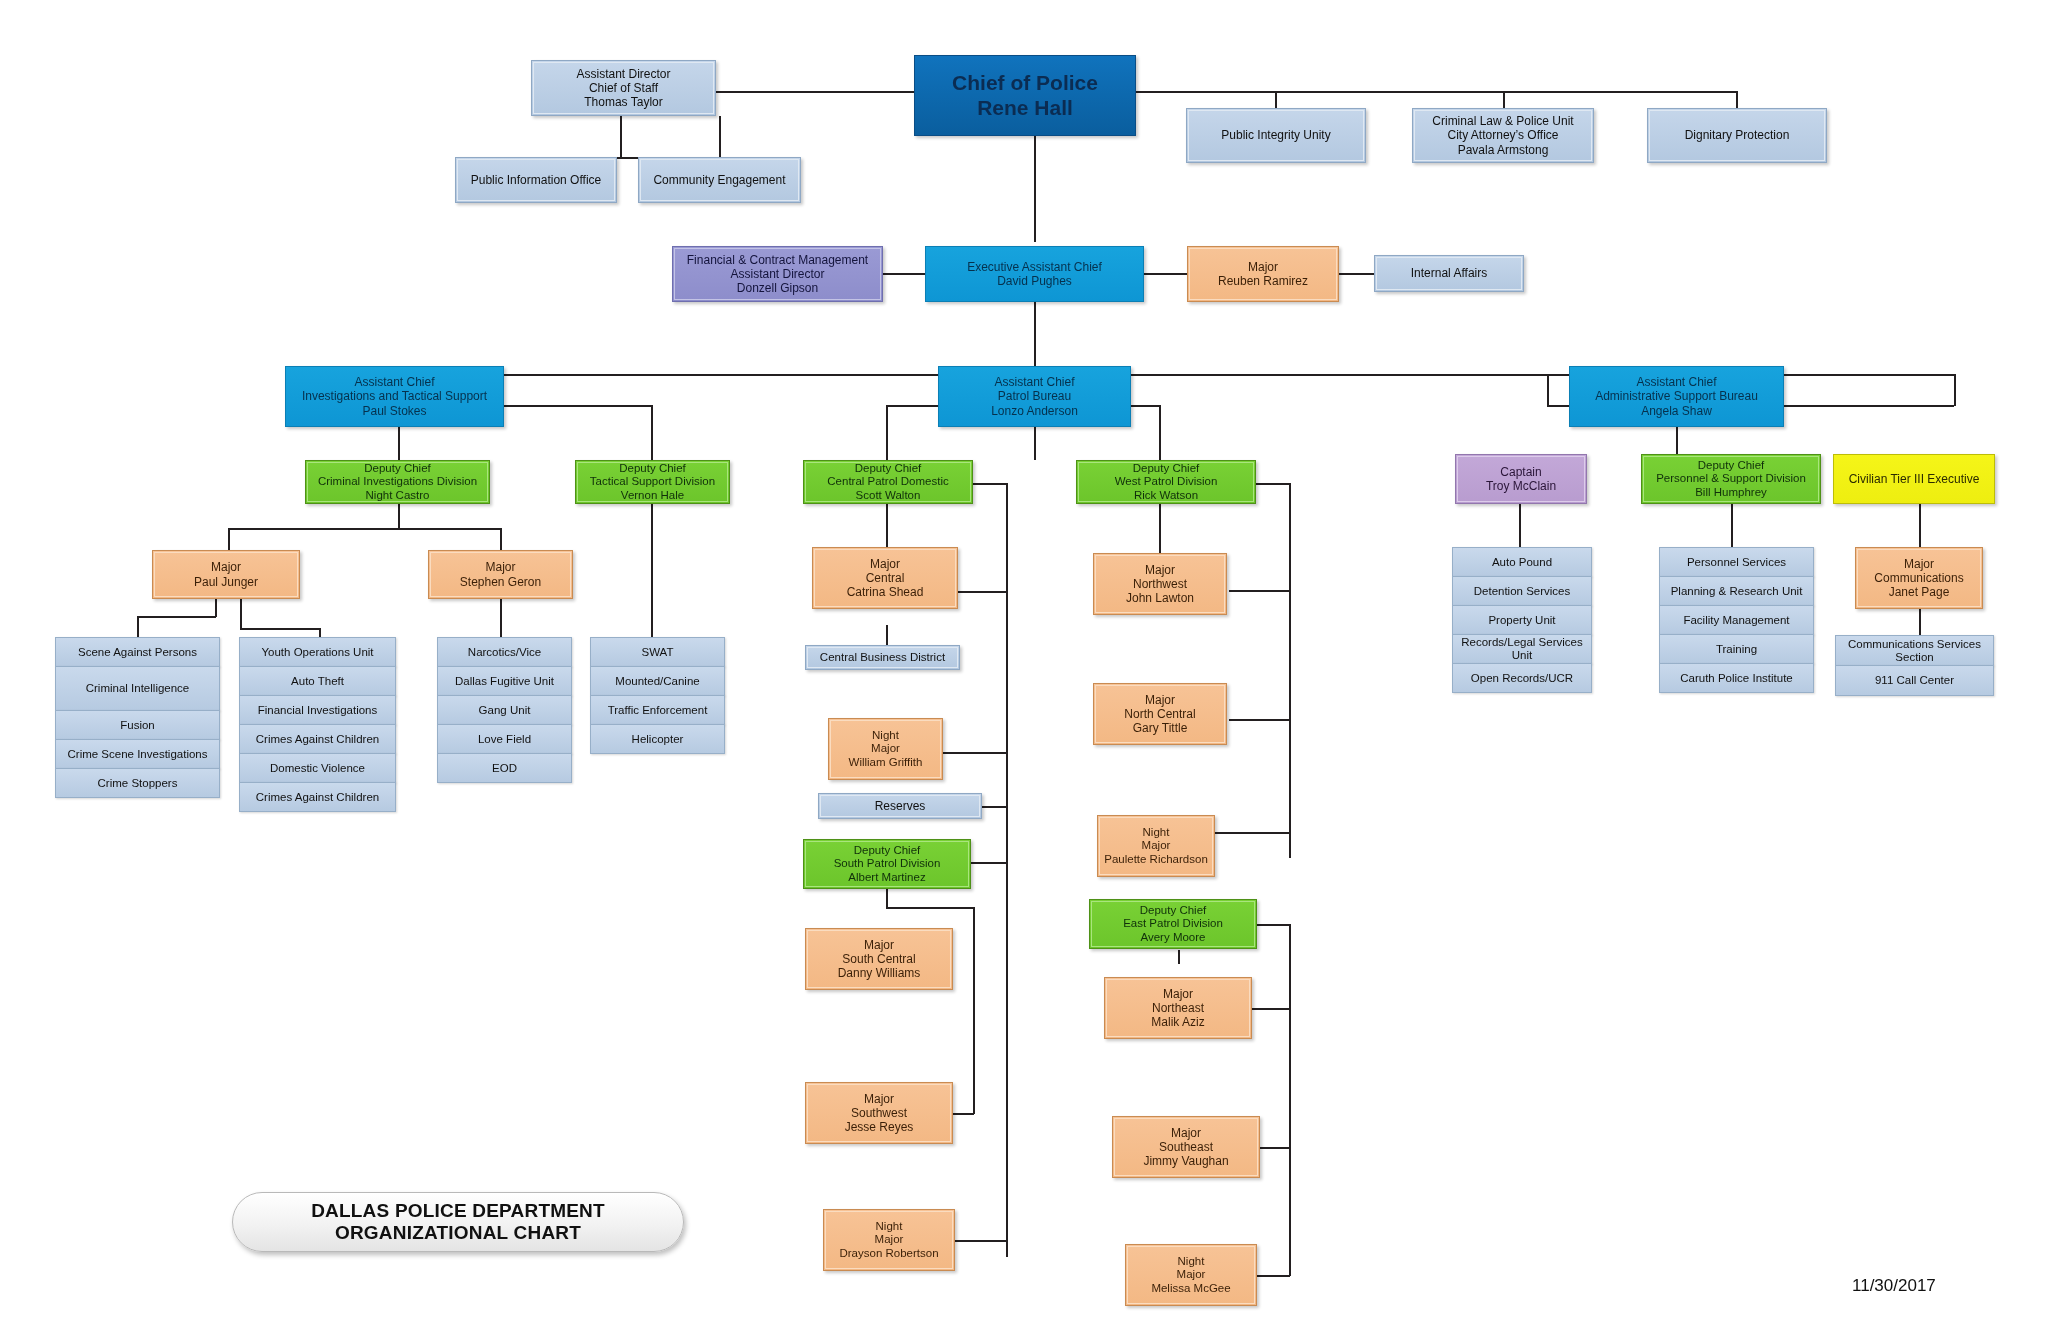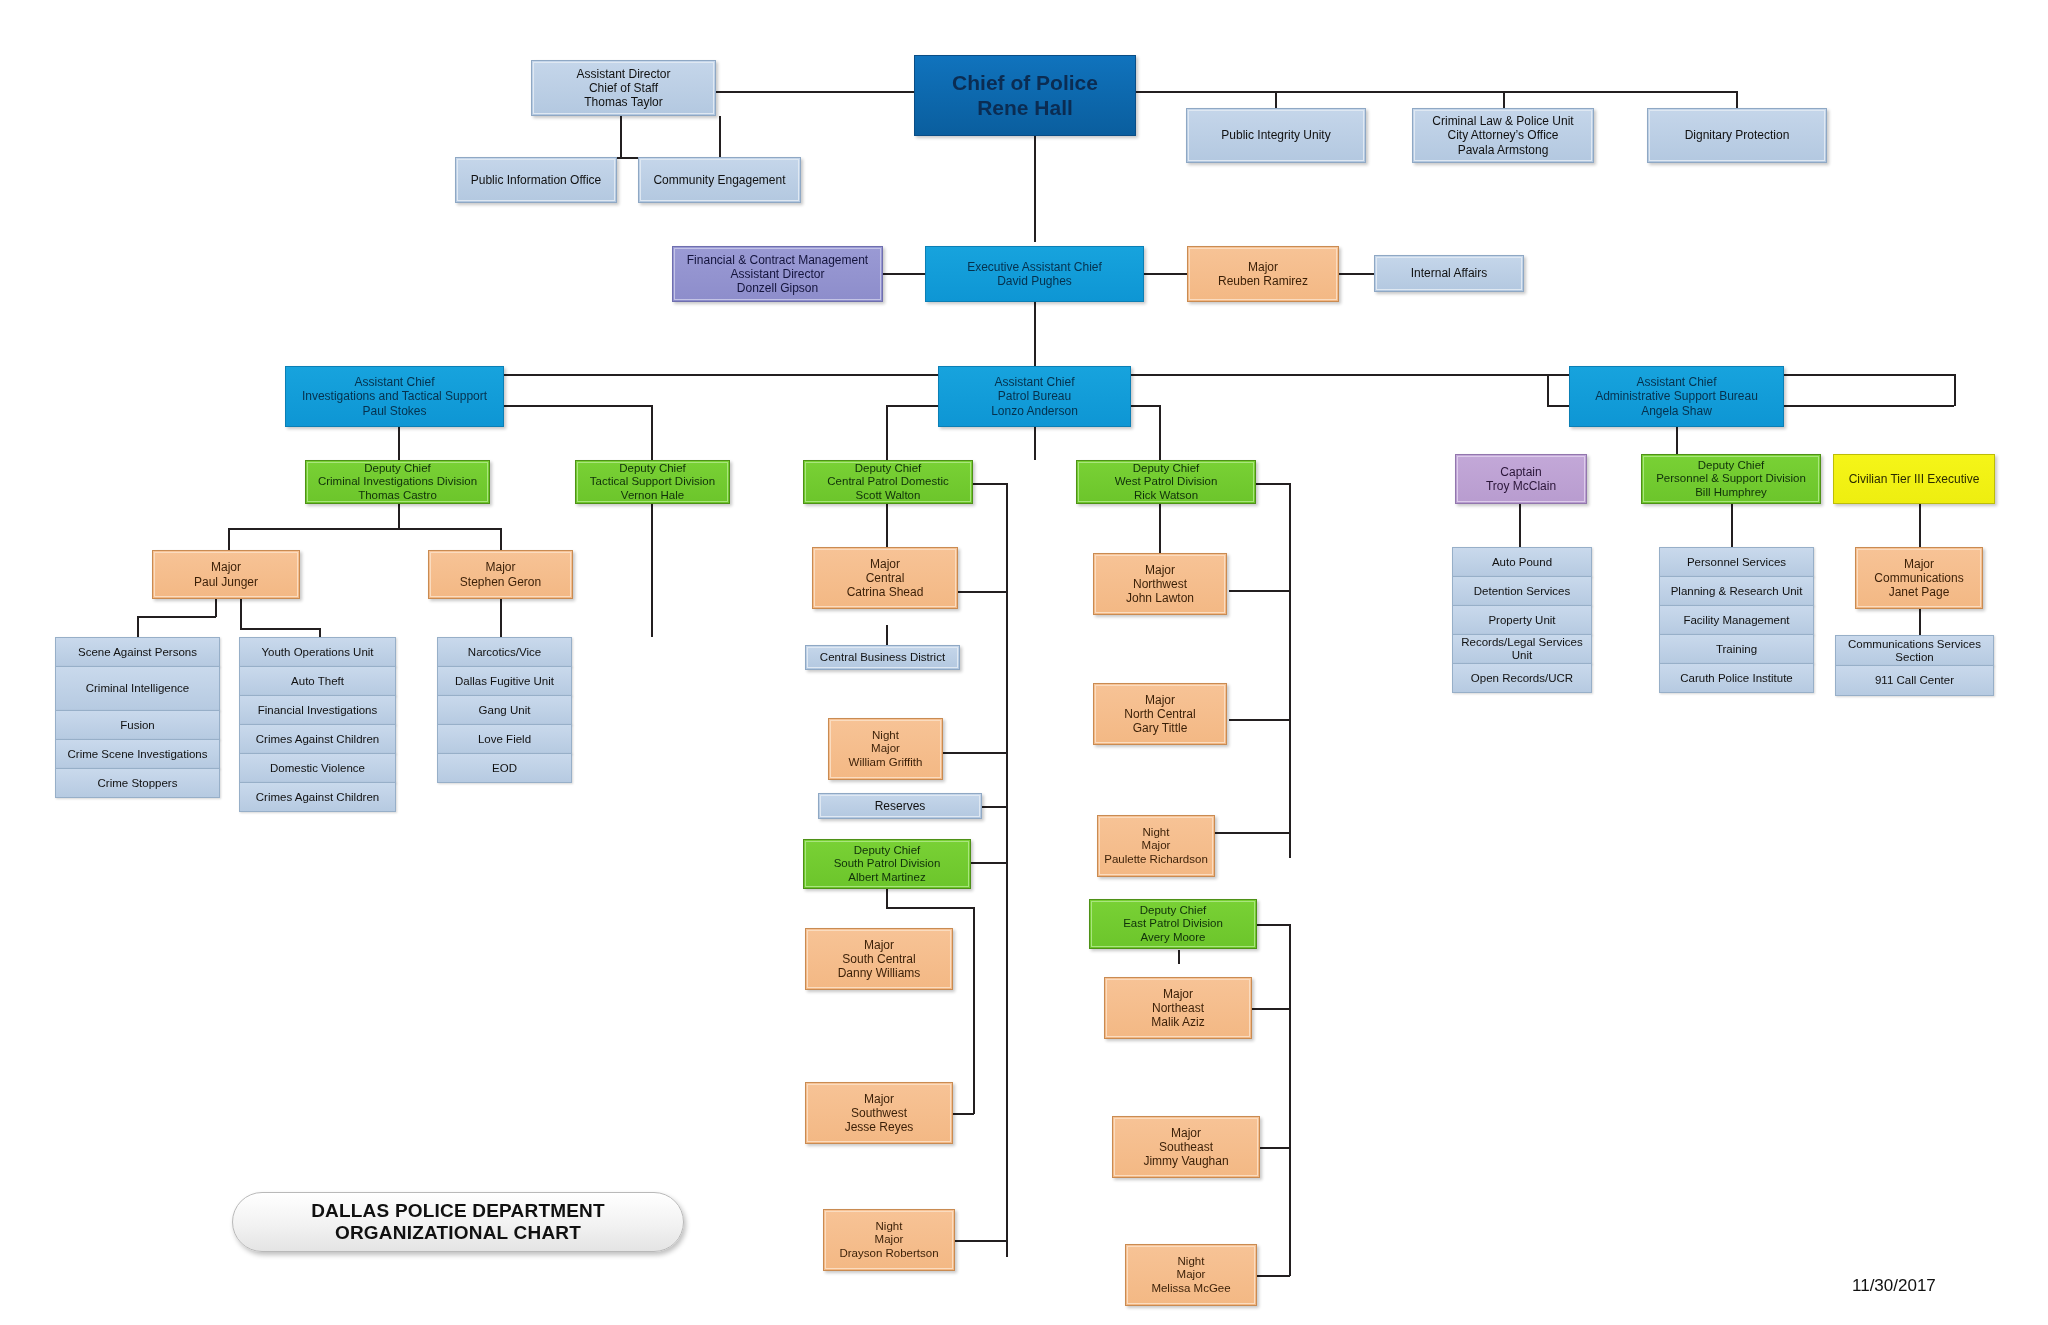--- a/index.html
+++ b/index.html
@@ -217,21 +217,21 @@
 
   <div class="box blue-mid" style="left:1569px;top:366px;width:215px;height:61px;font-size:12px;">
     <span>Assistant Chief</span>
     <span>Administrative Support Bureau</span>
     <span>Angela Shaw</span>
   </div>
 
   <div class="box green" style="left:305px;top:460px;width:185px;height:44px;font-size:11.5px;">
     <span>Deputy Chief</span>
     <span>Criminal Investigations Division</span>
-    <span>Thomas Castro</span>
+    <span>Night Castro</span>
   </div>
 
   <div class="box green" style="left:575px;top:460px;width:155px;height:44px;font-size:11.5px;">
     <span>Deputy Chief</span>
     <span>Tactical Support Division</span>
     <span>Vernon Hale</span>
   </div>
 
   <div class="box green" style="left:803px;top:460px;width:170px;height:44px;font-size:11.5px;">
     <span>Deputy Chief</span>
@@ -380,20 +380,26 @@
     </div>
 
   <div class="stack" style="left:437px;top:637px;width:135px;">
       <div class="cell" style="height: 30px; font-size: 11.5px; margin-top: 0px;">Narcotics/Vice</div>
       <div class="cell" style="height: 30px; font-size: 11.5px; margin-top: -1px;">Dallas Fugitive Unit</div>
       <div class="cell" style="height: 30px; font-size: 11.5px; margin-top: -1px;">Gang Unit</div>
       <div class="cell" style="height: 30px; font-size: 11.5px; margin-top: -1px;">Love Field</div>
       <div class="cell" style="height: 30px; font-size: 11.5px; margin-top: -1px;">EOD</div>
     </div>
 
+  <div class="stack" style="left:590px;top:637px;width:135px;">
+      <div class="cell" style="height: 30px; font-size: 11.5px; margin-top: 0px;">SWAT</div>
+      <div class="cell" style="height: 30px; font-size: 11.5px; margin-top: -1px;">Mounted/Canine</div>
+      <div class="cell" style="height: 30px; font-size: 11.5px; margin-top: -1px;">Traffic Enforcement</div>
+      <div class="cell" style="height: 30px; font-size: 11.5px; margin-top: -1px;">Helicopter</div>
+    </div>
 
   <div class="stack" style="left:1659px;top:547px;width:155px;">
       <div class="cell" style="height: 30px; font-size: 11.5px; margin-top: 0px;">Personnel Services</div>
       <div class="cell" style="height: 30px; font-size: 11.5px; margin-top: -1px;">Planning &amp; Research Unit</div>
       <div class="cell" style="height: 30px; font-size: 11.5px; margin-top: -1px;">Facility Management</div>
       <div class="cell" style="height: 30px; font-size: 11.5px; margin-top: -1px;">Training</div>
       <div class="cell" style="height: 30px; font-size: 11.5px; margin-top: -1px;">Caruth Police Institute</div>
     </div>
 
   <div class="stack" style="left:1452px;top:547px;width:140px;">

